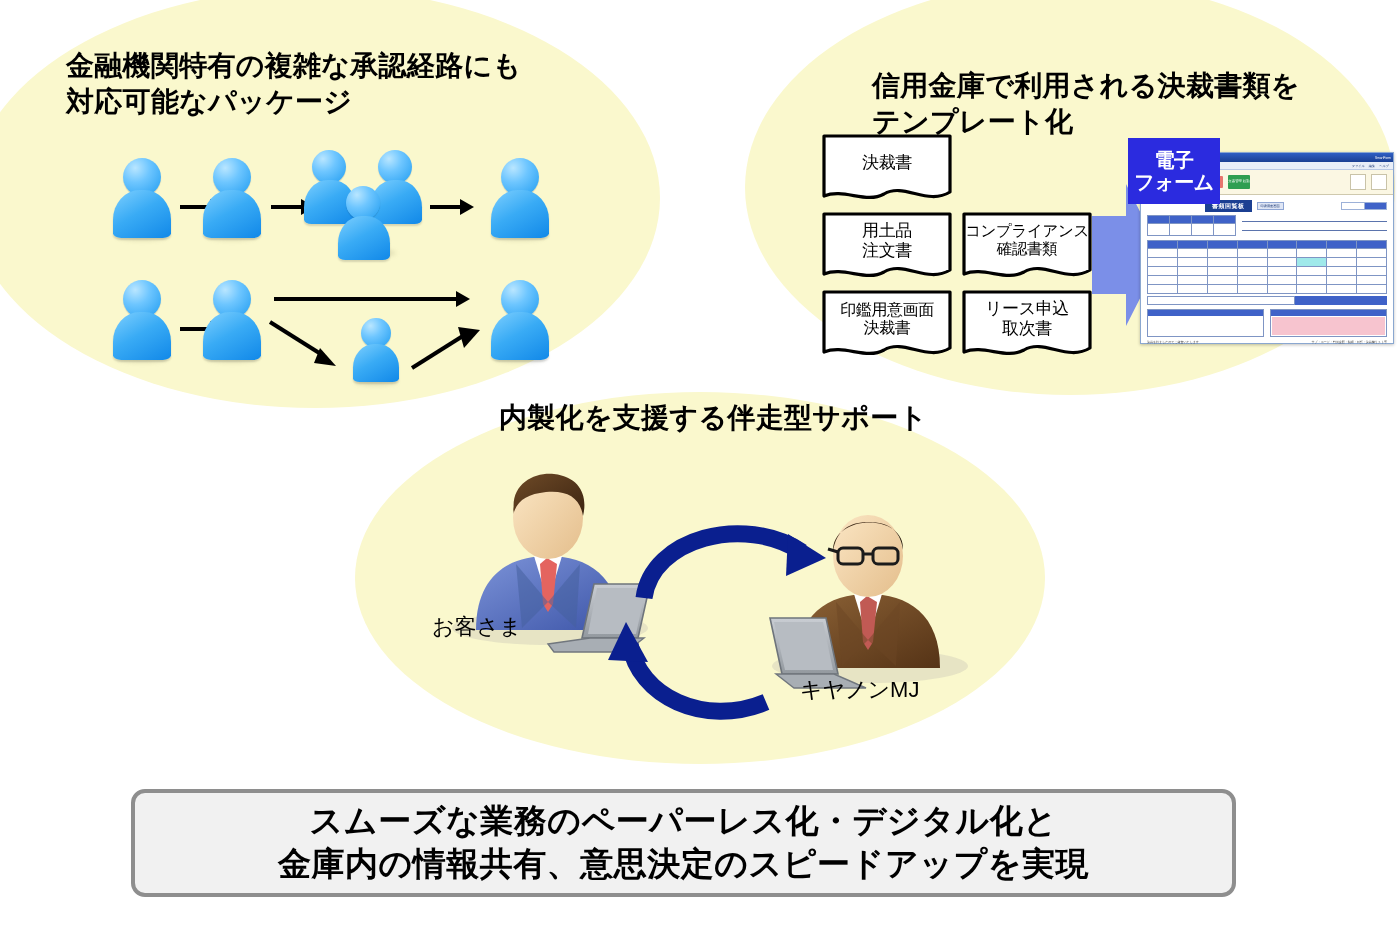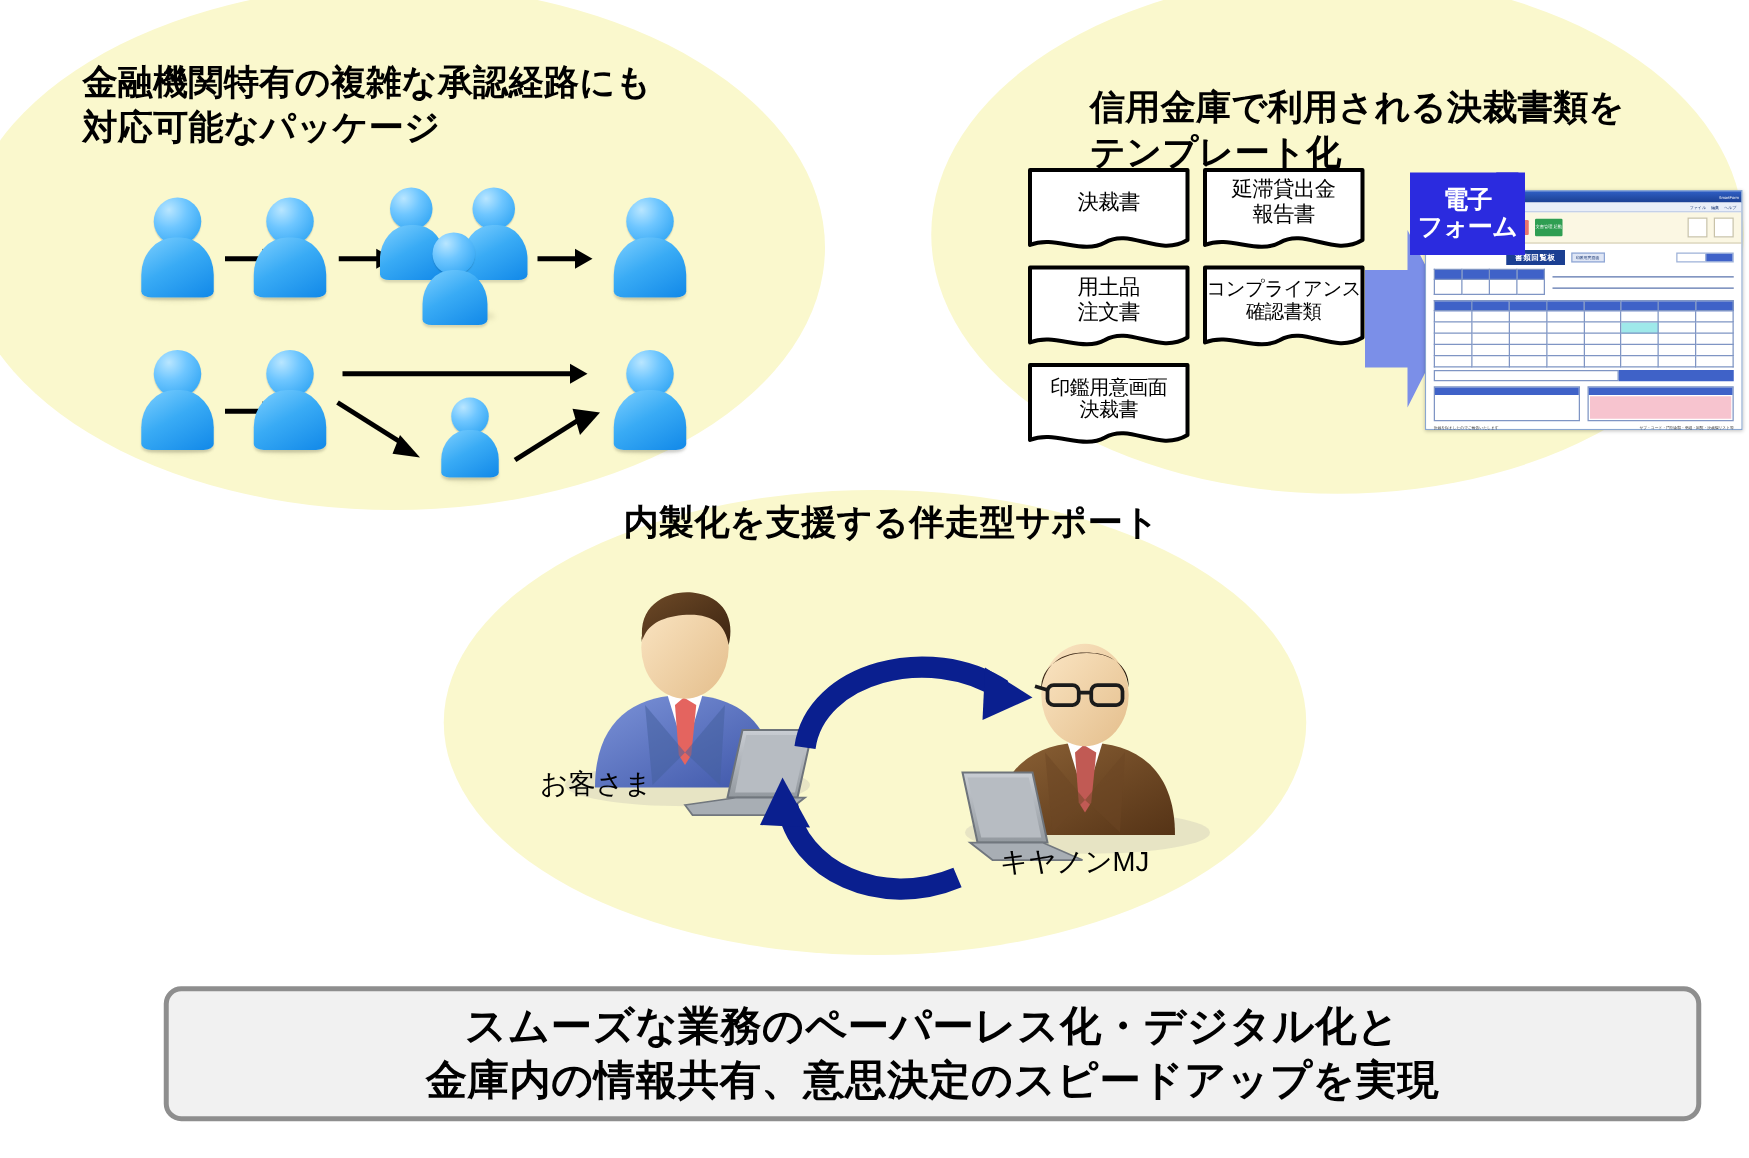--- a/index.html
+++ b/index.html
@@ -133,21 +133,21 @@
   #form-footnote{display:flex;justify-content:space-between;margin-top:3px;font-size:3px;color:#333;}
 
   
   #support-scene{position:absolute;left:430px;top:452px;width:560px;height:270px;}
   .label-text{position:absolute;font-size:22px;color:#000;white-space:nowrap;}
   #label-customer{left:432px;top:612px;}
   #label-canon{left:800px;top:675px;}
 
   
   #bottom-banner{
-    position:absolute;left:131px;top:789px;width:1230px;height:108px;
+    position:absolute;left:131px;top:789px;width:1105px;height:108px;
     background:#F1F1F1;border:4px solid #8E8E8E;border-radius:14px;
     display:flex;flex-direction:column;align-items:center;justify-content:center;
     box-sizing:border-box;
   }
   #bottom-banner .bline{
     font-size:33px;font-weight:bold;color:#000;line-height:1.30;
     letter-spacing:.5px;white-space:nowrap;
   }
 </style>
 </head>
@@ -266,27 +266,20 @@
   </svg>
 
   <div id="doc-grid">
 
     <div class="doc-row">
       <div class="doc-card">
         <svg width="130" height="70" viewBox="0 0 130 70">
           <path d="M2,2 L128,2 L128,58 C105,72 82,48 62,60 C44,70 22,54 2,62 Z" fill="#fff" stroke="#000" stroke-width="3.2" stroke-linejoin="round"></path>
         </svg>
         <div class="doc-label">決裁書</div>
-      </div>
-      <div class="doc-card">
-        <svg width="130" height="70" viewBox="0 0 130 70">
-          <path d="M2,2 L128,2 L128,58 C105,72 82,48 62,60 C44,70 22,54 2,62 Z" fill="#fff" stroke="#000" stroke-width="3.2" stroke-linejoin="round"></path>
-        </svg>
-        <div class="doc-label">延滞貸出金
-報告書</div>
       </div>
     </div>
 
     <div class="doc-row">
       <div class="doc-card">
         <svg width="130" height="70" viewBox="0 0 130 70">
           <path d="M2,2 L128,2 L128,58 C105,72 82,48 62,60 C44,70 22,54 2,62 Z" fill="#fff" stroke="#000" stroke-width="3.2" stroke-linejoin="round"></path>
         </svg>
         <div class="doc-label">用土品
 注文書</div>
@@ -300,20 +293,27 @@
       </div>
     </div>
 
     <div class="doc-row">
       <div class="doc-card">
         <svg width="130" height="70" viewBox="0 0 130 70">
           <path d="M2,2 L128,2 L128,58 C105,72 82,48 62,60 C44,70 22,54 2,62 Z" fill="#fff" stroke="#000" stroke-width="3.2" stroke-linejoin="round"></path>
         </svg>
         <div class="doc-label" style="font-size:16px;">印鑑用意画面
 決裁書</div>
+      </div>
+      <div class="doc-card">
+        <svg width="130" height="70" viewBox="0 0 130 70">
+          <path d="M2,2 L128,2 L128,58 C105,72 82,48 62,60 C44,70 22,54 2,62 Z" fill="#fff" stroke="#000" stroke-width="3.2" stroke-linejoin="round"></path>
+        </svg>
+        <div class="doc-label">リース申込
+取次書</div>
       </div>
     </div>
   </div>
 
   <div id="app-window">
     <div id="app-titlebar">
       <span class="tb-txt">SmartForm</span>
     </div>
     <div id="app-menubar">
       <span>ファイル</span>

